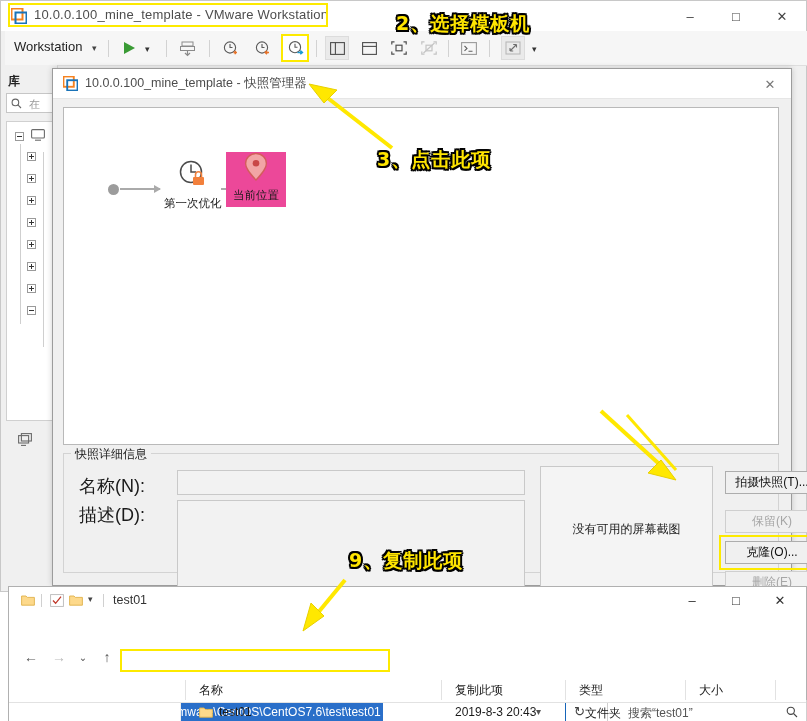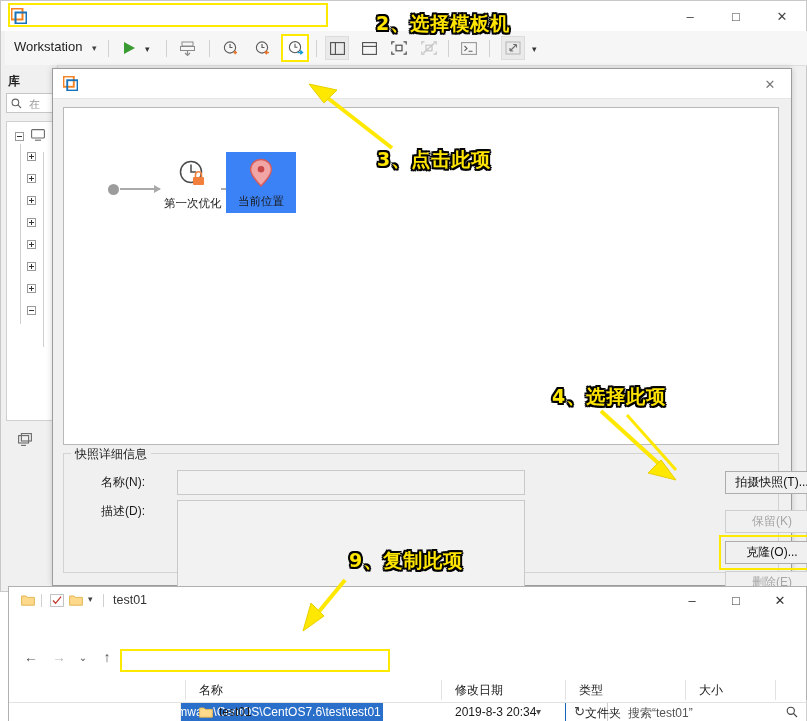--- a/index.html
+++ b/index.html
@@ -49,26 +49,26 @@
   .snap-close{position:absolute;right:4px;top:0;width:34px;height:30px;display:flex;align-items:center;justify-content:center;color:#777;font-size:13px;}
 
   .snap-canvas{position:absolute;left:10px;top:38px;width:716px;height:338px;background:#fff;border:1px solid #b9b9b9;box-sizing:border-box;}
   .tl{position:absolute;}
   .tl-dot{left:44px;top:76px;width:11px;height:11px;border-radius:50%;background:#9c9c9c;}
   .tl-arrow1{left:56px;top:80px;width:40px;height:2px;background:#aaa;}
   .tl-arrow1:after{content:"";position:absolute;right:-1px;top:-3px;border-left:7px solid #aaa;border-top:4px solid transparent;border-bottom:4px solid transparent;}
   .tl-arrow2{left:157px;top:80px;width:30px;height:2px;background:#aaa;}
   .tl-arrow2:after{content:"";position:absolute;right:-1px;top:-3px;border-left:7px solid #aaa;border-top:4px solid transparent;border-bottom:4px solid transparent;}
   .snap-item{position:absolute;left:100px;top:50px;width:57px;text-align:center;}
-  .snap-item.cur{left:162px;top:44px;width:70px;background:#3b82f6;padding-top:6px;padding-bottom:4px;}
+  .snap-item.cur{left:162px;top:44px;width:60px;background:#ec4899;padding-bottom:4px;}
   .snap-lbl{font-size:11.5px;color:#1a1a1a;white-space:nowrap;margin-top:3px;}
 
   .grp{position:absolute;left:10px;top:384px;width:716px;height:120px;border:1px solid #d3d3d3;box-sizing:border-box;}
   .grp-legend{position:absolute;left:18px;top:377px;background:#f0f0f0;padding:0 4px;font-size:12px;color:#1a1a1a;}
-  .fld-lbl{position:absolute;font-size:12px;color:#1a1a1a;text-align:right;white-space:nowrap;}
+  .fld-lbl{position:absolute;font-size:18px;color:#1a1a1a;text-align:right;white-space:nowrap;}
   .fld-in{position:absolute;background:#f2f2f2;border:1px solid #c9c9c9;box-sizing:border-box;}
   .thumb{position:absolute;left:487px;top:397px;width:173px;height:127px;background:#f4f4f4;border:1px solid #c9c9c9;box-sizing:border-box;display:flex;align-items:center;justify-content:center;}
   .thumb span{font-size:12px;color:#1a1a1a;}
 
   .btn{position:absolute;background:#f0f0f0;border:1px solid #adadad;box-sizing:border-box;font-size:12px;color:#111;display:flex;align-items:center;justify-content:center;white-space:nowrap;}
   .btn.dis{color:#a6a6a6;background:#f0f0f0;border-color:#cfcfcf;}
   .btn-hl{position:absolute;border:2px solid #fdea00;box-sizing:border-box;}
 
   .chk-row{position:absolute;left:62px;top:553px;display:flex;align-items:center;gap:6px;}
   .chk-box{width:12px;height:12px;border:1px solid #606060;background:#fff;box-sizing:border-box;}
@@ -121,20 +121,21 @@
 
   <div class="vm-window">
 
     <div class="vm-titlebar">
       <span class="vm-title-icon">
         <svg width="16" height="16" viewBox="0 0 16 16">
           <rect x="0.5" y="0.5" width="11" height="11" fill="none" stroke="#f58220" stroke-width="2"></rect>
           <rect x="4.5" y="4.5" width="11" height="11" fill="none" stroke="#1a73b8" stroke-width="2"></rect>
         </svg>
       </span>
+      <span class="vm-title-text">10.0.0.100_mine_template - VMware Workstation</span>
       <span class="win-btn win-min">–</span>
       <span class="win-btn win-max">□</span>
       <span class="win-btn win-close">✕</span>
     </div>
 
     <div class="vm-toolbar">
       <span class="ws-menu">
         <span>Workstation</span>
         <span class="ws-caret">▾</span>
       </span>
@@ -270,20 +271,21 @@
   </div>
 
   <div class="snap-dlg">
     <div class="snap-tb">
       <span class="snap-tb-icon">
         <svg width="15" height="15" viewBox="0 0 16 16">
           <rect x="0.5" y="0.5" width="11" height="11" fill="none" stroke="#f58220" stroke-width="2"></rect>
           <rect x="4.5" y="4.5" width="11" height="11" fill="none" stroke="#1a73b8" stroke-width="2"></rect>
         </svg>
       </span>
+      <span class="snap-tb-text">10.0.0.100_mine_template - 快照管理器</span>
       <span class="snap-close">✕</span>
     </div>
 
     <div class="snap-canvas">
       <span class="tl tl-dot"></span>
       <span class="tl tl-arrow1"></span>
       <span class="tl tl-arrow2"></span>
 
       <div class="snap-item">
         <svg width="34" height="32" viewBox="0 0 34 32">
@@ -306,20 +308,23 @@
 
     <div class="grp"></div>
     <span class="grp-legend">快照详细信息</span>
 
     <span class="fld-lbl" style="left:20px;top:405px;width:72px">名称(N):</span>
     <div class="fld-in" style="left:124px;top:401px;width:348px;height:25px"></div>
 
     <span class="fld-lbl" style="left:20px;top:434px;width:72px">描述(D):</span>
     <div class="fld-in" style="left:124px;top:431px;width:348px;height:93px"></div>
 
+    <div class="thumb">
+      <span>没有可用的屏幕截图</span>
+    </div>
 
     <div class="btn" style="left:672px;top:402px;width:94px;height:23px">拍摄快照(T)...</div>
     <div class="btn dis" style="left:672px;top:441px;width:94px;height:23px">保留(K)</div>
     <div class="btn" style="left:672px;top:472px;width:94px;height:23px">克隆(O)...</div>
     <div class="btn-hl" style="left:666px;top:466px;width:106px;height:35px"></div>
     <div class="btn dis" style="left:672px;top:502px;width:94px;height:23px">删除(E)</div>
 
     <div class="chk-row">
       <span>
         <svg width="13" height="13" viewBox="0 0 13 13">
@@ -400,37 +405,37 @@
               <polygon points="6.5,0.8 8.2,4.6 12.2,5 9.2,7.8 10.1,11.8 6.5,9.7 2.9,11.8 3.8,7.8 0.8,5 4.8,4.6" fill="#3b9fe0"></polygon>
             </svg>
         </span>
         <span class="qa-lbl">快速访问</span>
       </div>
     </div>
 
     <div class="ex-cols">
       <span class="col-h" style="left:190px">名称</span>
       <span class="col-div" style="left:176px"></span>
-      <span class="col-h" style="left:446px">修改日期</span>
+      <span class="col-h" style="left:446px">复制此项</span>
       <span class="col-div" style="left:432px"></span>
       <span class="col-h" style="left:570px">类型</span>
       <span class="col-div" style="left:556px"></span>
       <span class="col-h" style="left:690px">大小</span>
       <span class="col-div" style="left:676px"></span>
       <span class="col-div" style="left:766px"></span>
     </div>
 
     <div class="ex-row1">
       <span class="row-folder">
         <svg width="14" height="12" viewBox="0 0 14 12">
             <path d="M0.6 2 L5 2 L6.3 3.4 L13.4 3.4 L13.4 11.2 L0.6 11.2 Z" fill="#fdd98b" stroke="#e0b14a" stroke-width="0.9"></path>
           </svg>
       </span>
       <span class="row-name">test01</span>
-      <span class="row-date">2019-8-3 20:34</span>
+      <span class="row-date">2019-8-3 20:43</span>
       <span class="row-type">文件夹</span>
     </div>
   </div>
 
   <div class="hl-box" style="left:8px;top:3px;width:320px;height:24px"></div>
   <div class="hl-box" style="left:120px;top:649px;width:270px;height:23px"></div>
 
   <svg class="arrows">
 
     <g>
@@ -443,18 +448,17 @@
       <polygon points="676,480 648,473 661,460" fill="#ffe800" stroke="#e8d000" stroke-width="1"></polygon>
       <path d="M627,415 L676,470" stroke="#ffe800" stroke-width="3" fill="none"></path>
     </g>
 
     <g>
       <path d="M345,580 L312,620" stroke="#ffe800" stroke-width="4" fill="none"></path>
       <polygon points="303,631 311,603 324,616" fill="#ffe800" stroke="#e8d000" stroke-width="1"></polygon>
     </g>
   </svg>
 
-  <span class="anno" style="left:376px;top:11px">2、选择模板机</span>
+  <span class="anno" style="left:396px;top:11px">2、选择模板机</span>
   <span class="anno" style="left:377px;top:147px">3、点击此项</span>
-  <span class="anno" style="left:552px;top:384px">4、选择此项</span>
   <span class="anno" style="left:349px;top:548px">9、复制此项</span>
 
 </div>
 
 </body></html>

